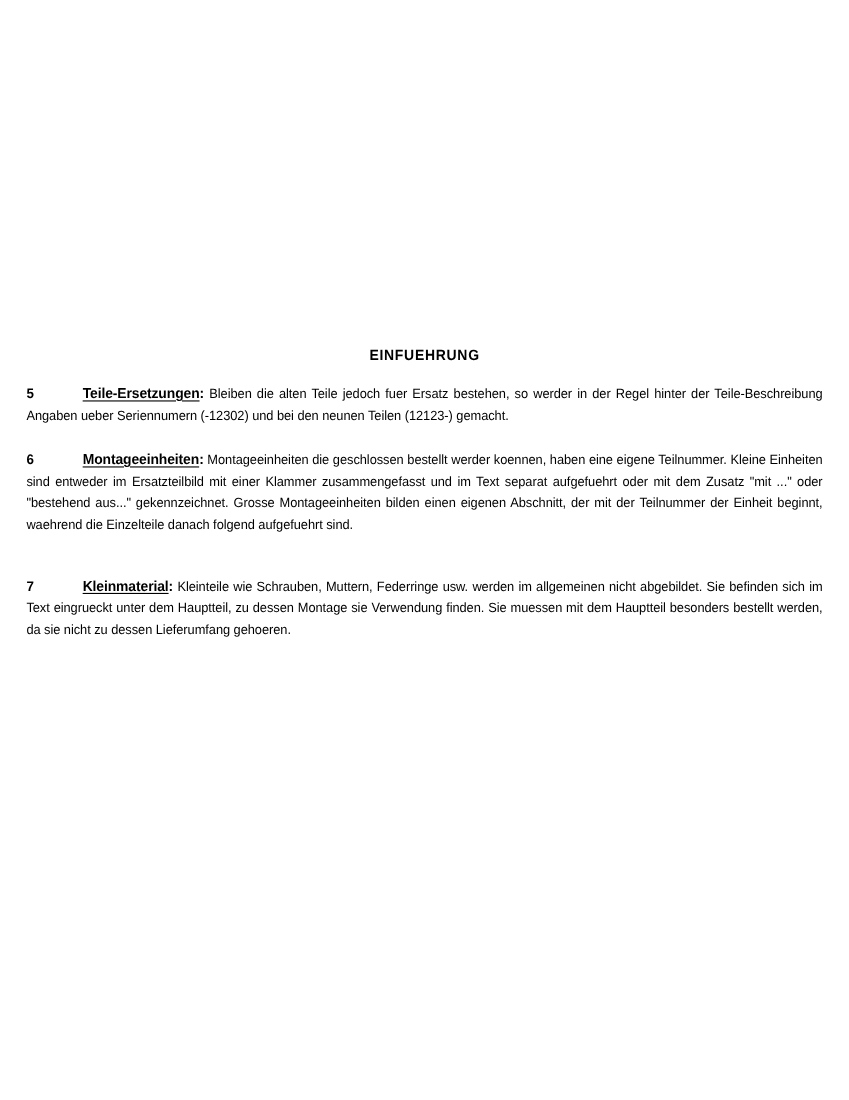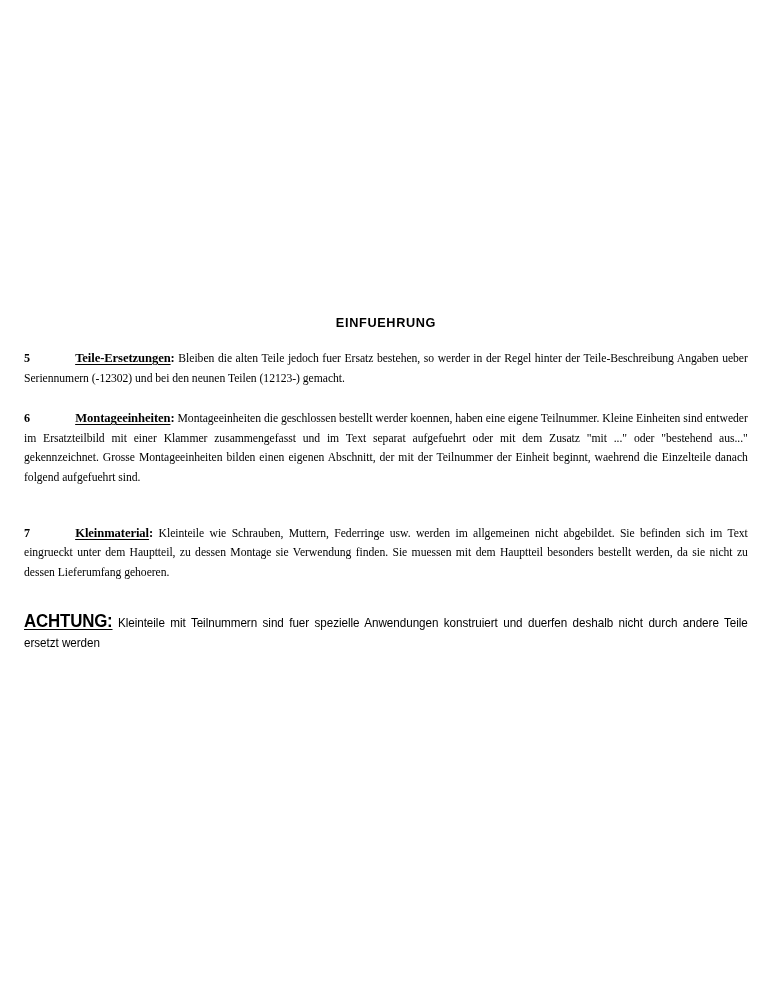--- a/index.html
+++ b/index.html
@@ -38,21 +38,20 @@
     font-weight: bold;
     font-size: 13.5px;
     letter-spacing: 0.7px;
     margin: 0 0 18px 0;
     transform: scaleX(0.94);
     transform-origin: center center;
   }
 
   .section {
     margin-bottom: 20px;
-    font-family: Liberation Serif, serif;
   }
   .section.gap-lg { margin-bottom: 35px; }
 
   .para {
     text-align: justify;
     text-justify: inter-word;
     font-size: 12.1px;
     line-height: 19.6px;
     margin: 0;
     transform: scaleX(0.965);
@@ -106,18 +105,15 @@
     </div>
 
     <div class="section gap-lg">
       <p class="para"><span class="num">6</span><span class="lead">Montageeinheiten</span><span class="lead-colon">:</span> <span>Montageeinheiten die geschlossen bestellt werder koennen, haben eine eigene Teilnummer. Kleine Einheiten sind entweder im Ersatzteilbild mit einer Klammer zusammengefasst und im Text separat aufgefuehrt oder mit dem Zusatz "mit ..." oder "bestehend aus..." gekennzeichnet. Grosse Montageeinheiten bilden einen eigenen Abschnitt, der mit der Teilnummer der Einheit beginnt, waehrend die Einzelteile danach folgend aufgefuehrt sind.</span></p>
     </div>
 
     <div class="section">
       <p class="para"><span class="num">7</span><span class="lead">Kleinmaterial</span><span class="lead-colon">:</span> <span>Kleinteile wie Schrauben, Muttern, Federringe usw. werden im allgemeinen nicht abgebildet. Sie befinden sich im Text eingrueckt unter dem Hauptteil, zu dessen Montage sie Verwendung finden. Sie muessen mit dem Hauptteil besonders bestellt werden, da sie nicht zu dessen Lieferumfang gehoeren.</span></p>
     </div>
 
-    <div class="attn-block">
-      <p class="para"><span class="attn-head">ACHTUNG:</span> <span>Kleinteile mit Teilnummern sind fuer spezielle Anwendungen konstruiert und duerfen deshalb nicht durch andere Teile ersetzt werden</span></p>
-    </div>
 
   </div>
 </div>
 
 </body></html>

